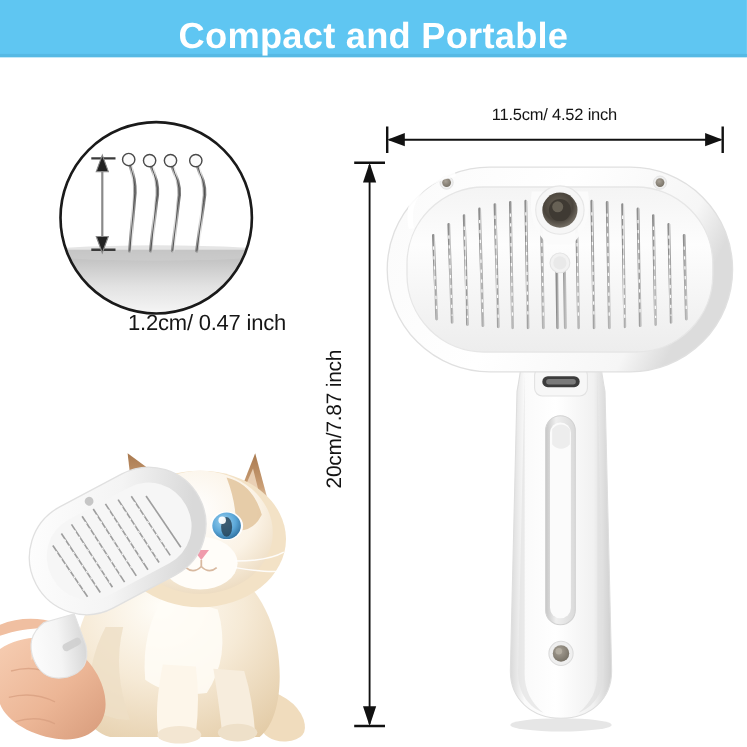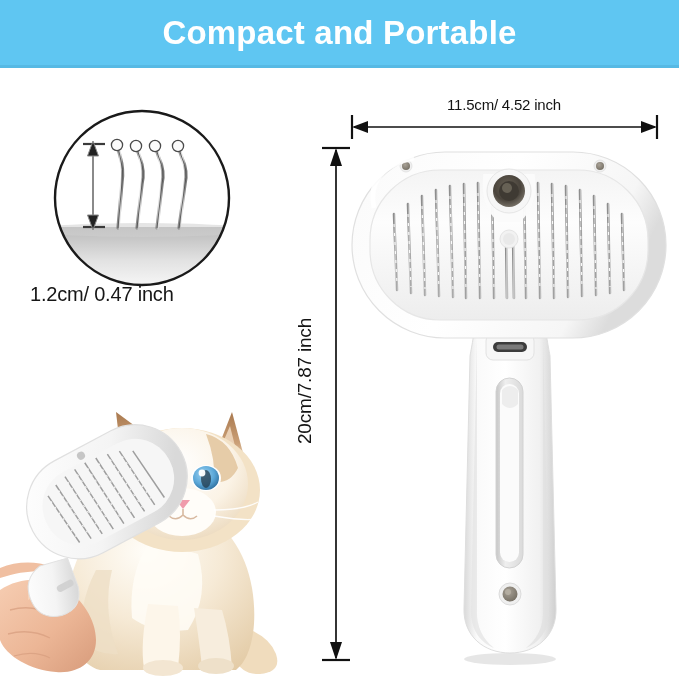--- a/index.html
+++ b/index.html
@@ -15,21 +15,21 @@
     font-family: "Liberation Sans", sans-serif;
     -webkit-font-smoothing: antialiased;
   }
 
   
   .banner {
     position: absolute;
     left: 0;
     top: 0;
     width: 679px;
-    height: 68px;
+    height: 52px;
     background: #5fc6f2;
     box-sizing: border-box;
     border-bottom: 3px solid #56b9e4;
   }
   .banner-title {
     position: absolute;
     left: 0;
     top: 0;
     width: 679px;
     height: 65px;
@@ -48,21 +48,21 @@
     left: 52px;
     top: 108px;
     width: 180px;
     height: 180px;
   }
   .pin-label {
     position: absolute;
     left: 30px;
     top: 283px;
     width: 230px;
-    text-align: left;
+    text-align: right;
     font-size: 20px;
     color: #161616;
     letter-spacing: -0.2px;
     white-space: nowrap;
   }
 
   
   .dim-width-label {
     position: absolute;
     left: 352px;

